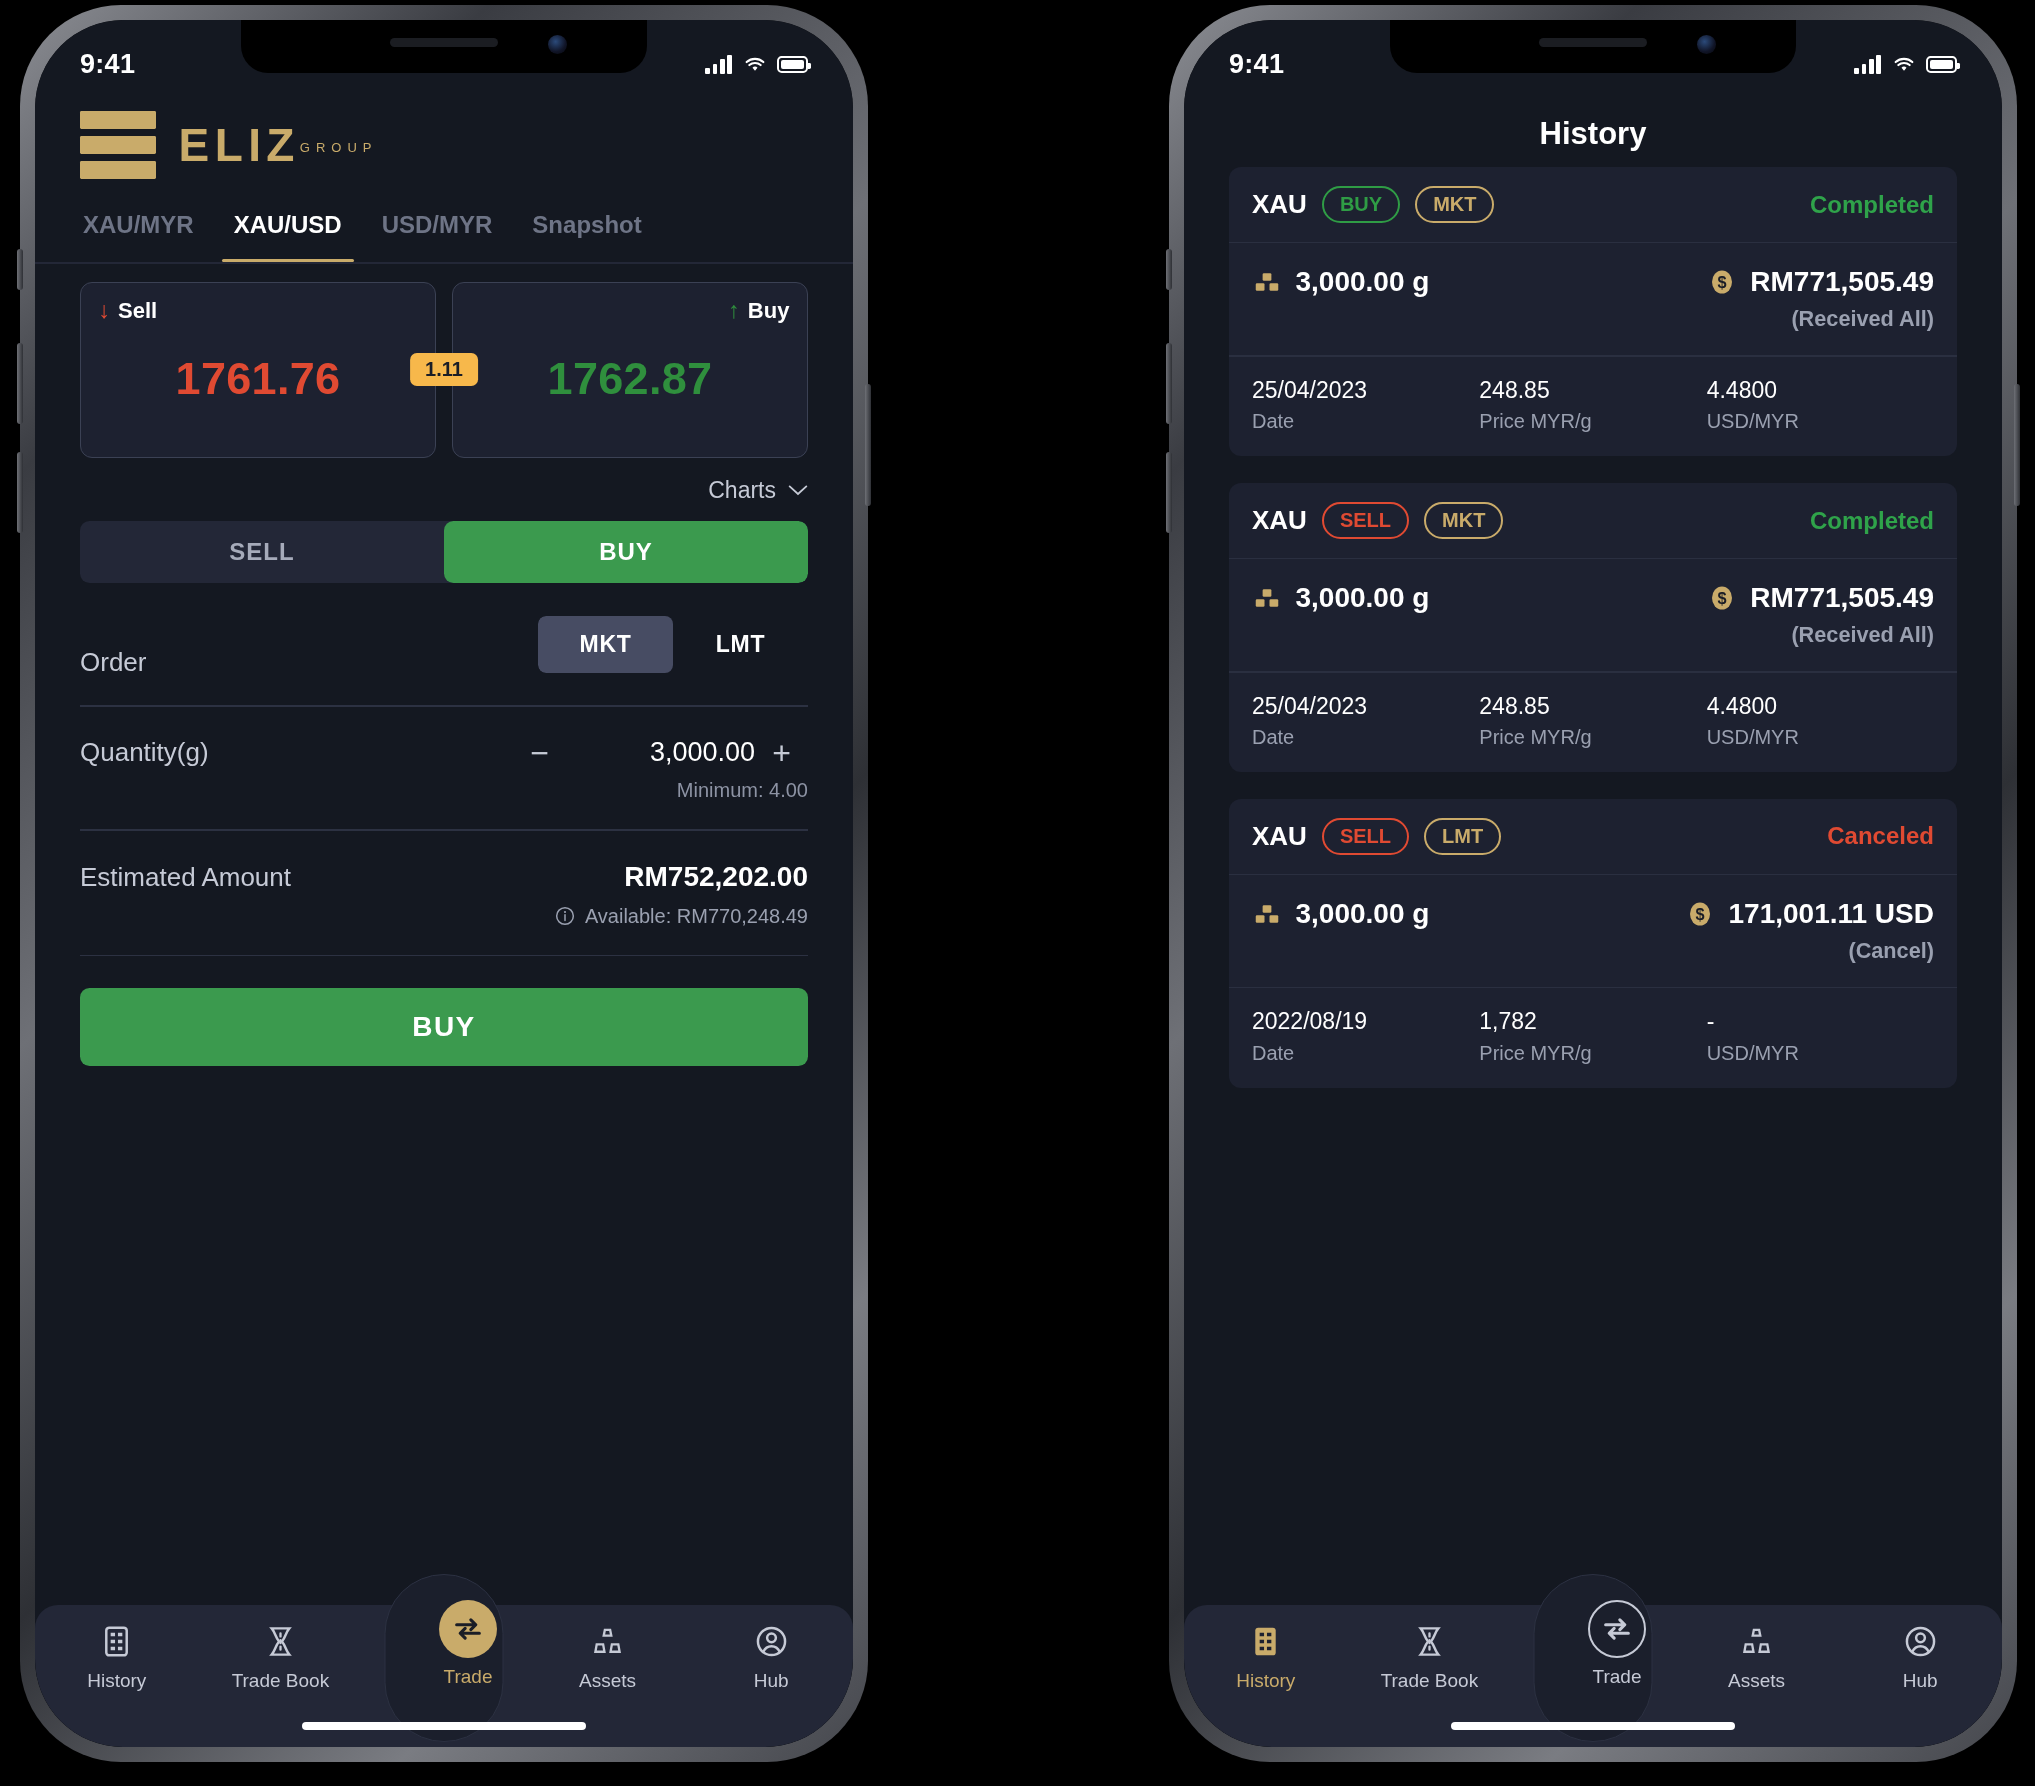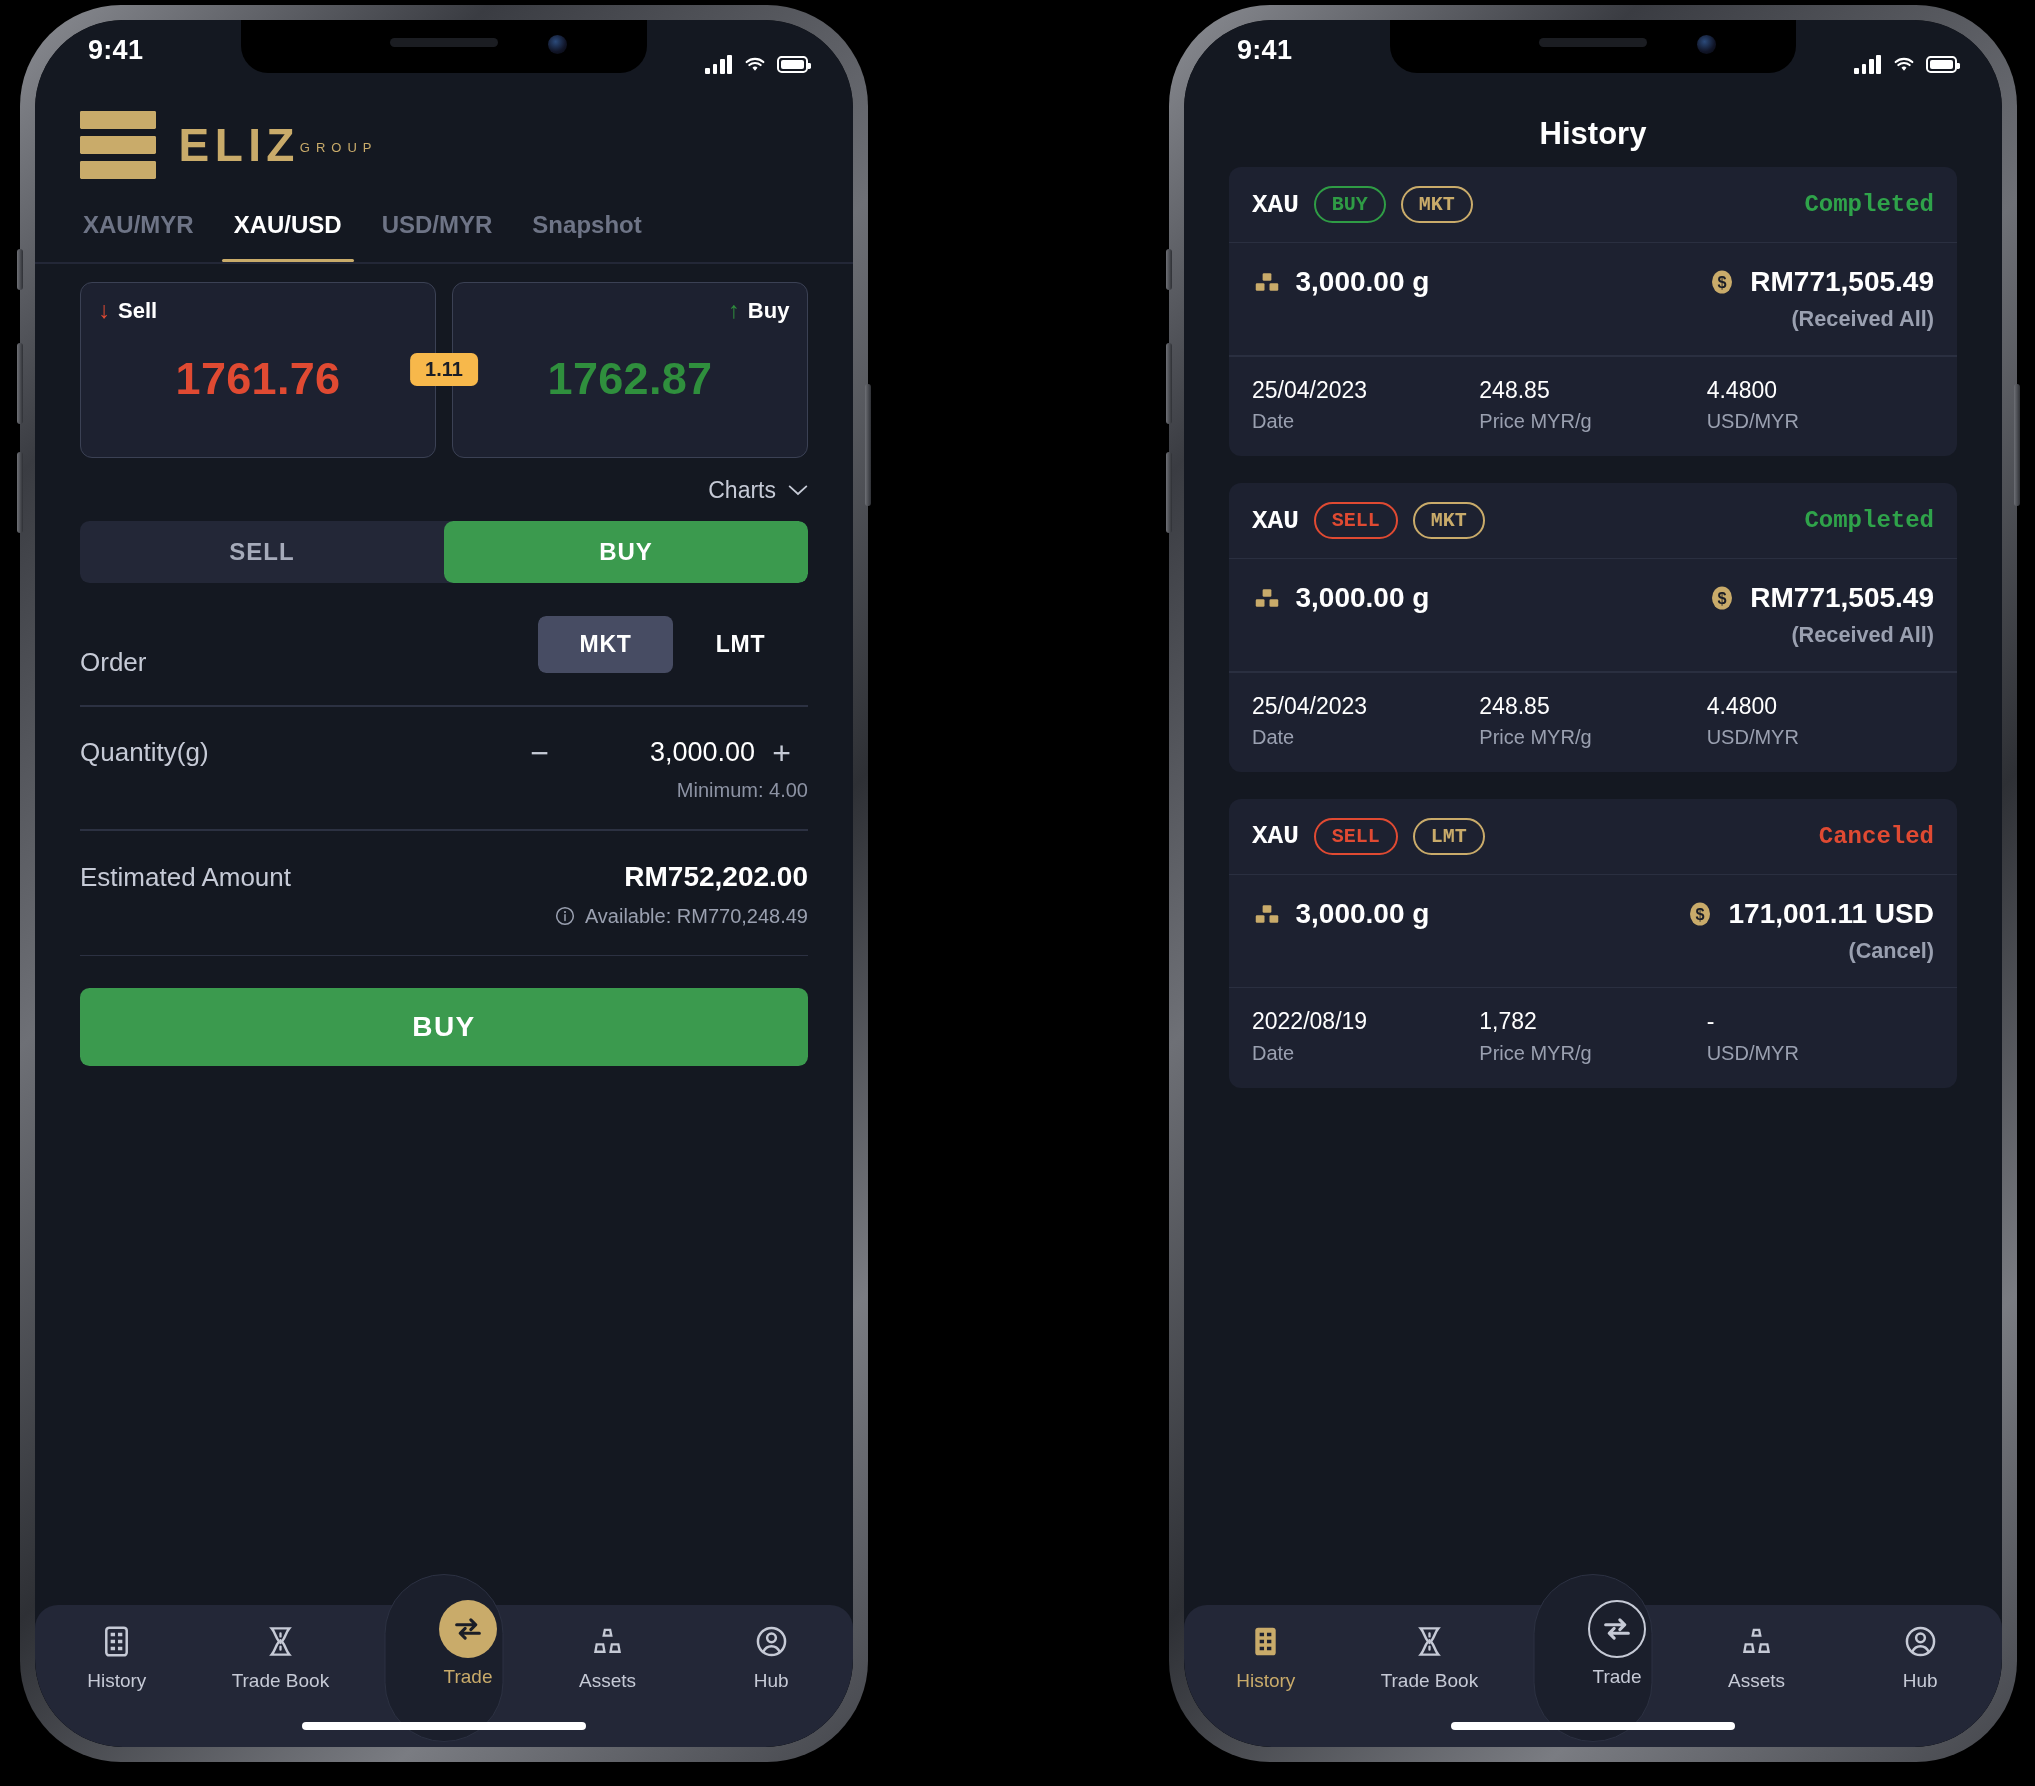--- a/index.html
+++ b/index.html
@@ -41,22 +41,22 @@
     position: absolute; top: 0; left: 50%; transform: translateX(-50%);
     width: 406px; height: 53px; background: #000;
     border-bottom-left-radius: 27px; border-bottom-right-radius: 27px; z-index: 40;
   }
   .notch .speaker { position:absolute; left: 50%; transform: translateX(-50%); top: 17.6px;
      width: 108px; height: 9.5px; border-radius: 5.4px; background: #1b1d22; }
   .notch .cam { position:absolute; right: 80px; top: 15px; width: 19px; height: 19px;
      border-radius: 50%; background: radial-gradient(circle at 40% 35%, #2b4a7a 0%, #101426 60%, #05070c 100%); }
 
   .statusbar {
-    position: absolute; top: 0; left: 8px; right: 0; height: 73px; z-index: 35;
-    display: flex; justify-content: space-between;
+    position: absolute; top: 0; left: 0; right: 0; height: 73px; z-index: 35;
+    display: flex; align-items: center; justify-content: space-between;
     padding: 15px 45px 0 45px; color: #ffffff;
   }
   .clock { font-size: 27px; font-weight: 600; letter-spacing: 0.3px; }
   .sb-right { display: flex; align-items: center; gap: 9.5px; }
   .bars { display: flex; align-items: flex-end; gap: 2.7px; height: 20px; }
   .bars i { display:block; width: 4.7px; background: #fff; border-radius: 1px; }
   .bars i:nth-child(1){ height: 6.8px; } .bars i:nth-child(2){ height: 10.8px; }
   .bars i:nth-child(3){ height: 15px; } .bars i:nth-child(4){ height: 19.6px; }
   .batt { width: 31px; height: 17px; border: 2px solid #fff; border-radius: 4.7px; position: relative; }
   .batt::after { content:""; position:absolute; right:-4.7px; top: 4.7px; width: 2.7px; height: 6px;
@@ -169,21 +169,21 @@
   
   .hist-title { text-align: center; font-size: 31px; font-weight: 700; color: #ffffff;
      padding: 23px 0 0 0; }
   .filters { display: flex; align-items: center; gap: 15px; padding: 35px 45px 0 45px; }
   .chip { background: #262a38; border-radius: 8px; padding: 10.8px 17.6px; color: #ffffff; font-size: 21.7px; }
   .funnel { margin-left: auto; width: 37px; height: 37px; }
   .month { padding: 23px 45px 0 45px; font-size: 21.7px; color: #b7bcca; }
 
   .cards { padding: 15px 45px 0 45px; }
   .hcard { background: #1d2130; border-radius: 12px; margin-bottom: 27px; overflow: hidden; }
-  .hc-top { display: flex; align-items: center; gap: 15px; padding: 19px 23px; font-family: Liberation Mono, monospace; }
+  .hc-top { display: flex; align-items: center; gap: 15px; padding: 19px 23px; }
   .hc-sym { font-size: 26px; font-weight: 700; color: #ffffff; }
   .pill { border-radius: 20px; padding: 4.7px 16px; font-size: 20px; font-weight: 600; border: 2px solid; }
   .pill.buy  { color: #2f9c45; border-color: #2f9c45; }
   .pill.sell { color: #e04a32; border-color: #e04a32; }
   .pill.type { color: #c9ab6a; border-color: #c9ab6a; }
   .hc-status { margin-left: auto; font-size: 24px; font-weight: 700; }
   .hc-status.ok { color: #2fa34a; }
   .hc-status.cancel { color: #e04a32; }
   .hc-div { height: 1.4px; background: #2a2f40; }
   .hc-mid { display: flex; align-items: flex-start; padding: 23px; }

